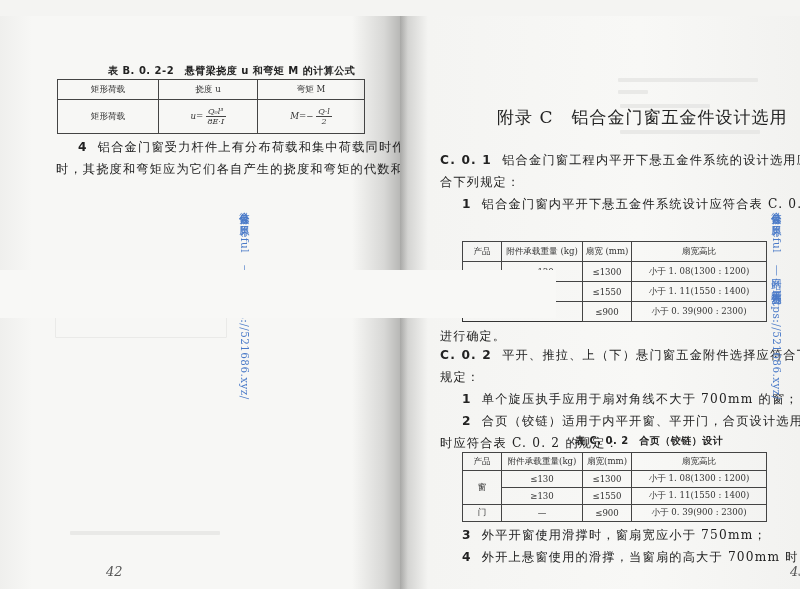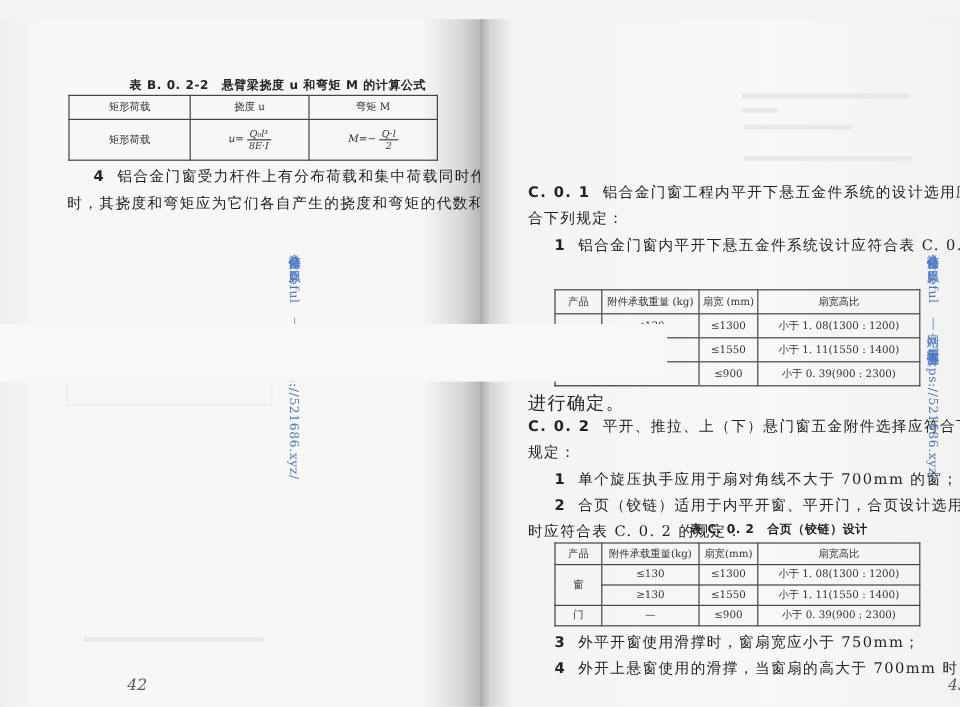--- a/index.html
+++ b/index.html
@@ -66,20 +66,21 @@
   <div class="wm" style="left:238px;top:188px;">微信公众号：豚贝useful ｜ 网站：大猫工程资源 https://521686.xyz/</div>
 </div>
 
 <div id="right-page" class="page">
 
   <div class="ghost" style="left:218px;top:62px;width:140px;"></div>
   <div class="ghost" style="left:218px;top:74px;width:30px;"></div>
   <div class="ghost" style="left:220px;top:88px;width:90px;"></div>
   <div class="ghost" style="left:220px;top:114px;width:140px;"></div>
 
+  <div class="abs heading" style="left:97px;top:90px;">附录 C　铝合金门窗五金件设计选用</div>
 
   <div class="abs body-text" style="left:40px;top:133px;width:335px;">
     <div style="white-space:nowrap;"><b>C. 0. 1</b>&nbsp;&nbsp;<span>铝合金门窗工程内平开下悬五金件系统的设计选用应符</span></div>
     <div>合下列规定：</div>
     <div style="white-space:nowrap;padding-left:22px;"><b>1</b>&nbsp;&nbsp;<span>铝合金门窗内平开下悬五金件系统设计应符合表 C. 0. 1</span></div>
   </div>
 
 
   <table class="abs outer" style="left:62px;top:225px;width:305px;">
     <tbody>
@@ -104,21 +105,21 @@
       <td style="border:none;"></td>
       <td style="border-left:none;border-bottom:none;"></td>
       <td>≤900</td>
       <td>小于 0. 39(900 : 2300)</td>
     </tr>
   </tbody>
     </table>
 
 
   <div class="abs body-text" style="left:40px;top:312px;width:335px;">
-    <div style="font-size:15px;line-height:16px;">进行确定。</div>
+    <div style="font-size:12px;line-height:16px;">进行确定。</div>
     <div style="white-space:nowrap;"><b>C. 0. 2</b>&nbsp;&nbsp;<span>平开、推拉、上（下）悬门窗五金附件选择应符合下列</span></div>
     <div>规定：</div>
     <div style="white-space:nowrap;padding-left:22px;"><b>1</b>&nbsp;&nbsp;<span>单个旋压执手应用于扇对角线不大于 700mm 的窗；</span></div>
     <div style="white-space:nowrap;padding-left:22px;"><b>2</b>&nbsp;&nbsp;<span>合页（铰链）适用于内平开窗、平开门，合页设计选用</span></div>
     <div>时应符合表 C. 0. 2 的规定：</div>
   </div>
 
   <div class="abs caption" style="left:142px;top:418px;margin-left:33px;">表 C. 0. 2　合页（铰链）设计</div>
 
   <table class="abs outer" style="left:62px;top:436px;width:305px;">

